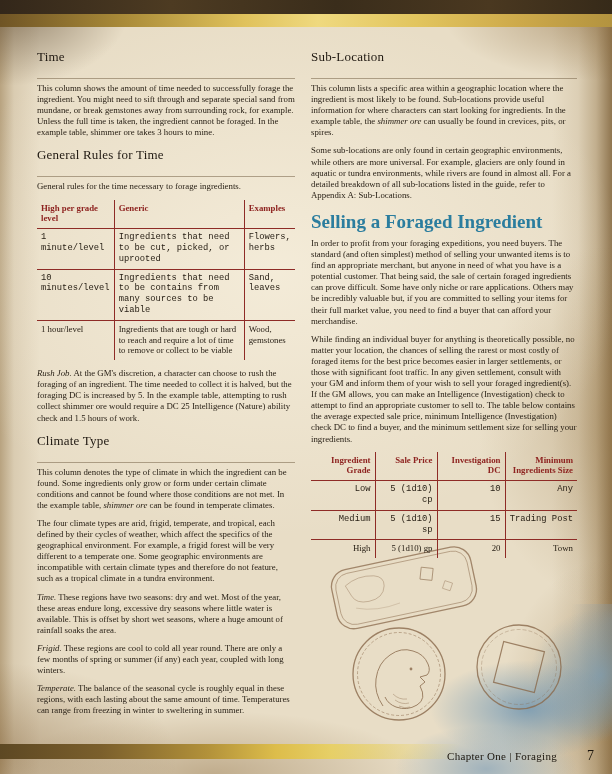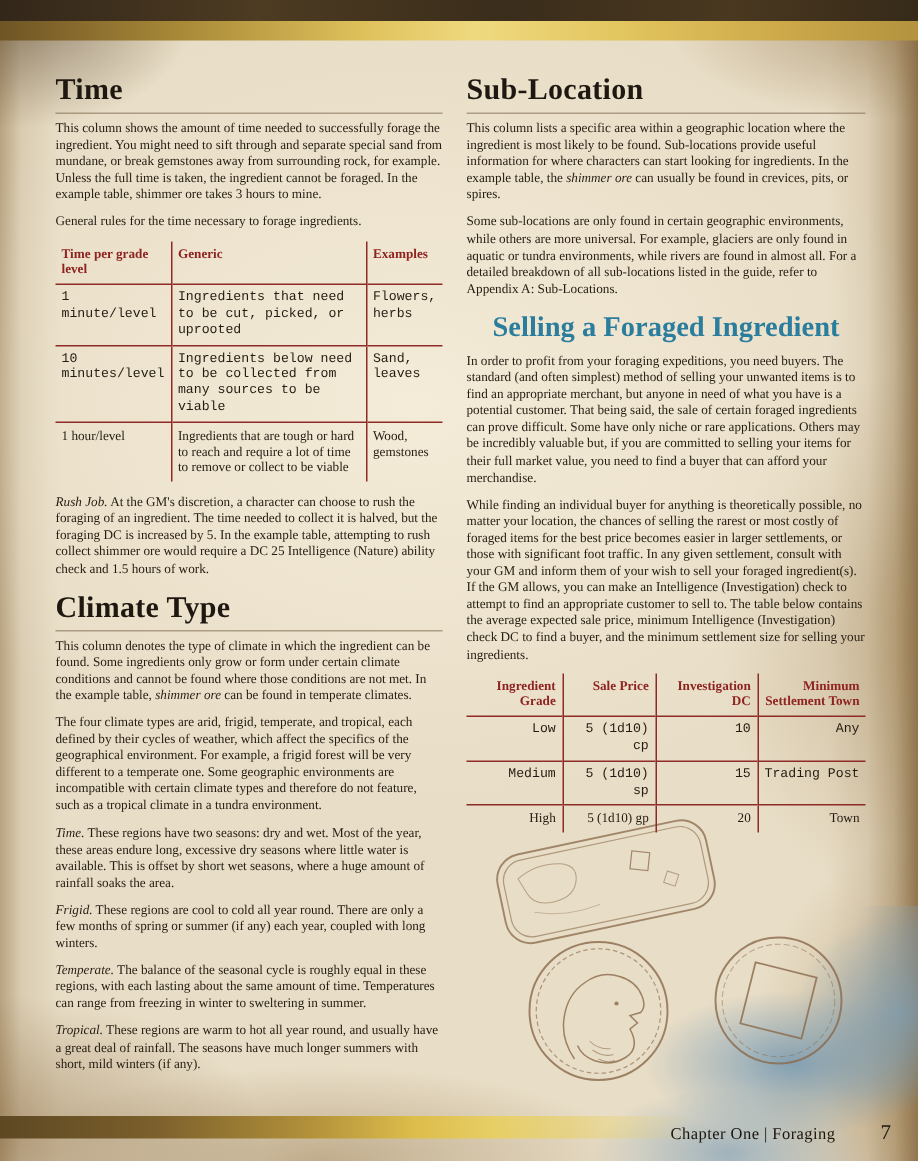--- a/index.html
+++ b/index.html
@@ -26,23 +26,23 @@
     background:linear-gradient(90deg,#5d4823,#7b5f2c 22%,#b2913a 45%,#ddbd4b 60%,rgba(233,208,90,0.85) 72%,rgba(233,208,90,0) 100%);}
   .blue-wash{position:absolute;right:0;bottom:0;width:300px;height:170px;z-index:1;pointer-events:none;
     background:
       radial-gradient(ellipse 140px 70px at 72% 62%, rgba(108,148,178,0.8), transparent 70%),
       radial-gradient(ellipse 100px 95px at 96% 42%, rgba(120,158,186,0.75), transparent 70%),
       radial-gradient(ellipse 130px 62px at 58% 97%, rgba(116,152,182,0.62), transparent 70%),
       radial-gradient(ellipse 60px 80px at 100% 10%, rgba(130,160,185,0.4), transparent 70%);}
   .col{position:absolute;top:40px;z-index:4;}
   .col-left{left:37px;width:258px;}
   .col-right{left:311px;width:266px;}
-  h2{font-size:20px;font-weight:bold;letter-spacing:0.2px;color:#1f1811;
-     margin:9px 0 4px;padding-bottom:3px;border-bottom:1px solid rgba(130,112,85,0.6);}
-  h1.selling{font-size:19px;font-weight:bold;color:#2b7d9e;margin:10px 0 5px;white-space:nowrap;border:none;text-align:center;}
+  h2{font-size:13px;font-weight:normal;letter-spacing:0.2px;color:#1f1811;
+     margin:9px 0 4px;padding-bottom:13px;border-bottom:1px solid rgba(130,112,85,0.6);}
+  h1.selling{font-size:19px;font-weight:bold;color:#2b7d9e;margin:10px 0 5px;white-space:nowrap;border:none;}
   p{font-size:8.8px;line-height:11.1px;margin:0 0 7px;}
   em{font-style:italic;}
   table{border-collapse:collapse;width:100%;margin:4px 0 8px;font-size:8.8px;line-height:10.8px;}
   th{color:#8e2320;font-weight:bold;vertical-align:top;padding:3px 4px 4px 4px;}
   td{vertical-align:top;padding:3px 4px 4px 4px;}
   .t1 th,.t1 td{text-align:left;}
   .t2 th,.t2 td{text-align:right;}
   .t1 th+th,.t1 td+td,.t2 th+th,.t2 td+td{border-left:1px solid #8e2b26;}
   .t1 thead tr,.t2 thead tr{border-bottom:1px solid #8e2b26;}
   .t1 tbody tr:not(:last-child),.t2 tbody tr:not(:last-child){border-bottom:1px solid #8e2b26;font-family:Liberation Mono, monospace;}
@@ -82,63 +82,63 @@
       <circle cx="196" cy="131" r="42"></circle>
       <circle cx="196" cy="131" r="37.5" stroke-width="0.7" stroke-dasharray="4,2" opacity="0.6"></circle>
       <rect x="175" y="110" width="42" height="42" transform="rotate(14 196 131)" stroke-width="1.2"></rect>
     </g>
   </svg>
 
   <div class="col col-left">
     <h2>Time</h2>
     <p><span>This column shows the amount of time needed to successfully forage the ingredient. You might need to sift through and separate special sand from mundane, or break gemstones away from surrounding rock, for example. Unless the full time is taken, the ingredient cannot be foraged. In the example table, shimmer ore takes 3 hours to mine.</span></p>
 
+    <h2>General Rules for Time</h2>
     <p><span>General rules for the time necessary to forage ingredients.</span></p>
 
     <table class="t1">
       <colgroup>
           <col style="width:70px">
           <col style="width:130px">
           <col>
         </colgroup>
       <thead>
         <tr>
-          <th>Time per grade level</th>
+          <th>High per grade level</th>
           <th>Generic</th>
           <th>Examples</th>
         </tr>
       </thead>
       <tbody>
         <tr>
           <td>1 minute/level</td>
           <td>Ingredients that need to be cut, picked, or uprooted</td>
           <td>Flowers, herbs</td>
         </tr>
         <tr>
           <td>10 minutes/level</td>
-          <td>Ingredients below need to be collected from many sources to be viable</td>
+          <td>Ingredients that need to be contains from many sources to be viable</td>
           <td>Sand, leaves</td>
         </tr>
         <tr>
           <td>1 hour/level</td>
           <td>Ingredients that are tough or hard to reach and require a lot of time to remove or collect to be viable</td>
           <td>Wood, gemstones</td>
         </tr>
       </tbody>
     </table>
 
     <p><em>Rush Job.</em><span> At the GM's discretion, a character can choose to rush the foraging of an ingredient. The time needed to collect it is halved, but the foraging DC is increased by 5. In the example table, attempting to rush collect shimmer ore would require a DC 25 Intelligence (Nature) ability check and 1.5 hours of work.</span></p>
 
     <h2>Climate Type</h2>
     <p><span>This column denotes the type of climate in which the ingredient can be found. Some ingredients only grow or form under certain climate conditions and cannot be found where those conditions are not met. In the example table, </span><em>shimmer ore</em><span> can be found in temperate climates.</span></p>
     <p><span>The four climate types are arid, frigid, temperate, and tropical, each defined by their cycles of weather, which affect the specifics of the geographical environment. For example, a frigid forest will be very different to a temperate one. Some geographic environments are incompatible with certain climate types and therefore do not feature, such as a tropical climate in a tundra environment.</span></p>
     <p><em>Time.</em><span> These regions have two seasons: dry and wet. Most of the year, these areas endure long, excessive dry seasons where little water is available. This is offset by short wet seasons, where a huge amount of rainfall soaks the area.</span></p>
     <p><em>Frigid.</em><span> These regions are cool to cold all year round. There are only a few months of spring or summer (if any) each year, coupled with long winters.</span></p>
     <p><em>Temperate.</em><span> The balance of the seasonal cycle is roughly equal in these regions, with each lasting about the same amount of time. Temperatures can range from freezing in winter to sweltering in summer.</span></p>
-    <p><em>Tropical.</em><span> These regions are warm to hot all year round, and usually have a great deal of rainfall. The seasons have much longer summers with short, mild winters (if any).</span></p>
   </div>
 
   <div class="col col-right">
     <h2>Sub-Location</h2>
     <p><span>This column lists a specific area within a geographic location where the ingredient is most likely to be found. Sub-locations provide useful information for where characters can start looking for ingredients. In the example table, the </span><em>shimmer ore</em><span> can usually be found in crevices, pits, or spires.</span></p>
     <p><span>Some sub-locations are only found in certain geographic environments, while others are more universal. For example, glaciers are only found in aquatic or tundra environments, while rivers are found in almost all. For a detailed breakdown of all sub-locations listed in the guide, refer to Appendix A: Sub-Locations.</span></p>
 
     <h1 class="selling">Selling a Foraged Ingredient</h1>
     <p><span>In order to profit from your foraging expeditions, you need buyers. The standard (and often simplest) method of selling your unwanted items is to find an appropriate merchant, but anyone in need of what you have is a potential customer. That being said, the sale of certain foraged ingredients can prove difficult. Some have only niche or rare applications. Others may be incredibly valuable but, if you are committed to selling your items for their full market value, you need to find a buyer that can afford your merchandise.</span></p>
     <p><span>While finding an individual buyer for anything is theoretically possible, no matter your location, the chances of selling the rarest or most costly of foraged items for the best price becomes easier in larger settlements, or those with significant foot traffic. In any given settlement, consult with your GM and inform them of your wish to sell your foraged ingredient(s). If the GM allows, you can make an Intelligence (Investigation) check to attempt to find an appropriate customer to sell to. The table below contains the average expected sale price, minimum Intelligence (Investigation) check DC to find a buyer, and the minimum settlement size for selling your ingredients.</span></p>
@@ -148,21 +148,21 @@
           <col style="width:64px">
           <col style="width:62px">
           <col style="width:68px">
           <col>
         </colgroup>
       <thead>
         <tr>
           <th>Ingredient Grade</th>
           <th>Sale Price</th>
           <th>Investigation DC</th>
-          <th>Minimum Settlement Town</th>
+          <th>Minimum Ingredients Size</th>
         </tr>
       </thead>
       <tbody>
         <tr>
           <td>Low</td>
           <td>5 (1d10) cp</td>
           <td>10</td>
           <td>Any</td>
         </tr>
         <tr>

